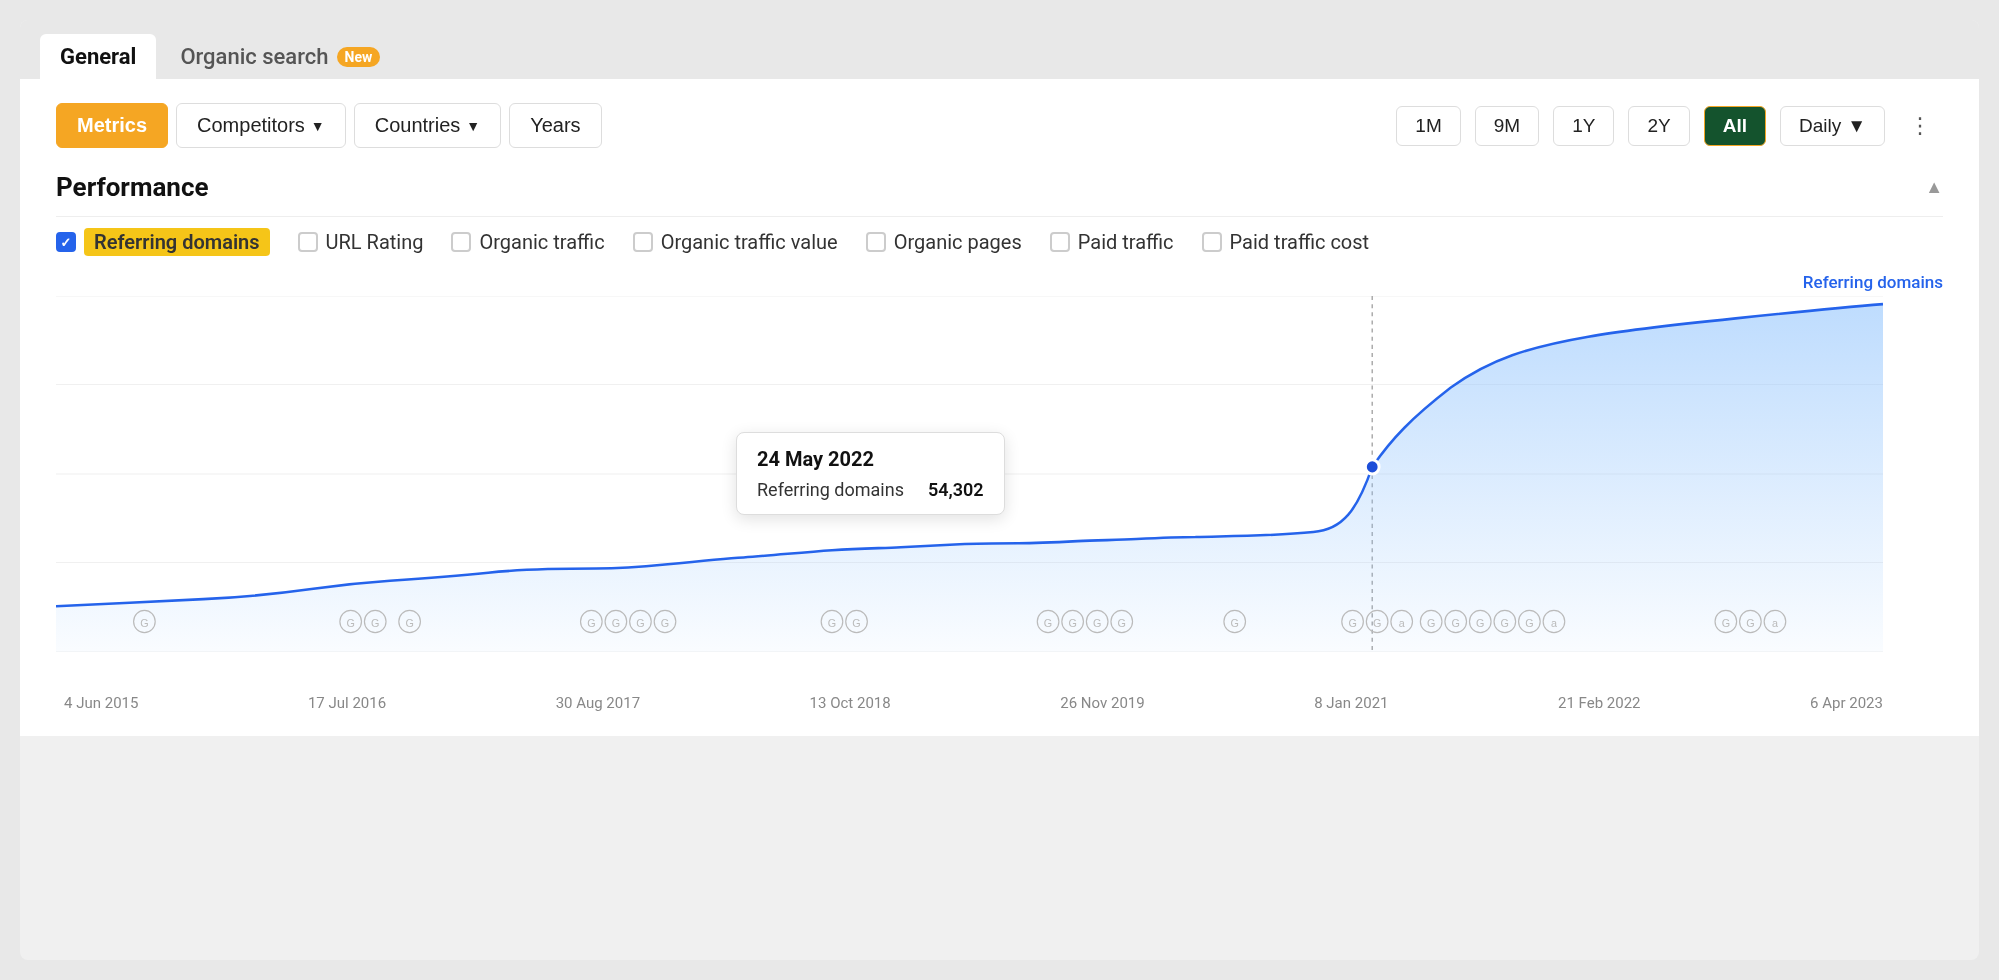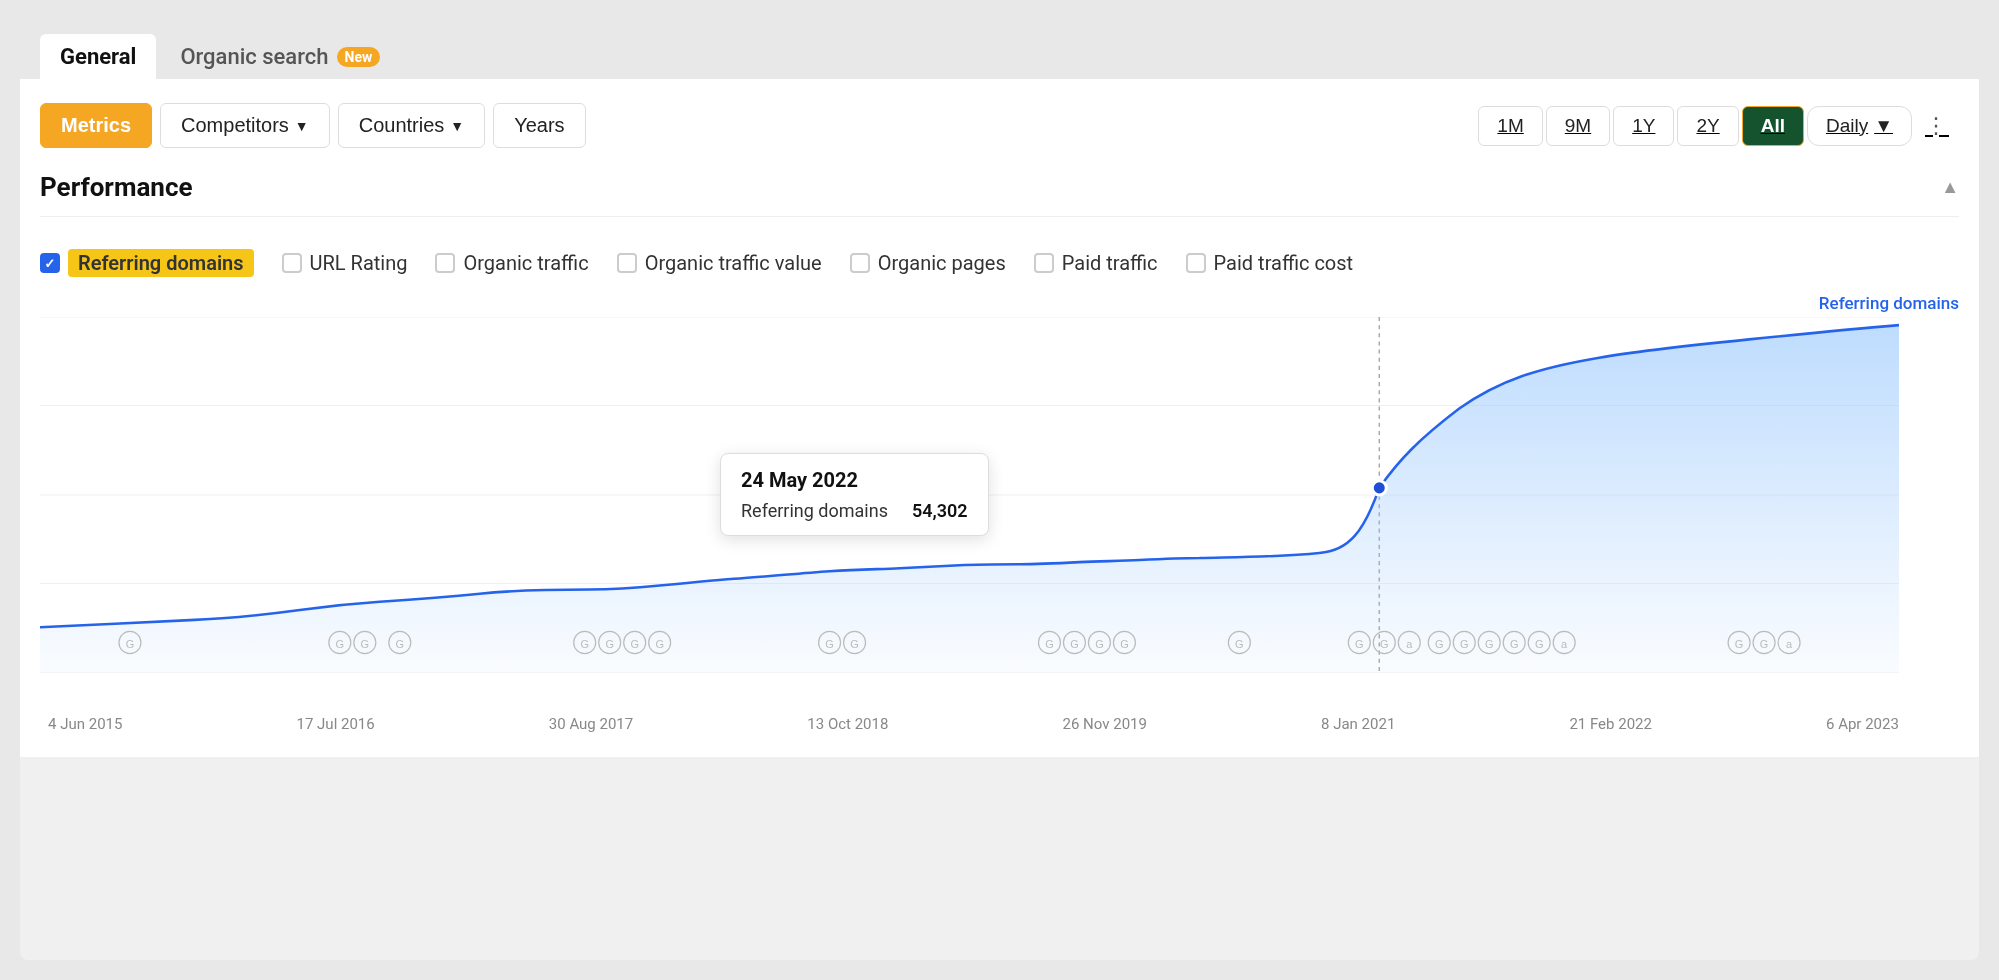--- a/index.html
+++ b/index.html
@@ -51,21 +51,21 @@
       color: #fff;
       font-size: 14px;
       font-weight: 700;
       padding: 2px 8px;
       border-radius: 10px;
     }
     
     .content-area {
       background: #fff;
       margin: 0;
-      padding: 24px 20px;
+      padding: 24px 36px;
     }
     
     .toolbar {
       display: flex;
       align-items: center;
       justify-content: space-between;
       margin-bottom: 24px;
     }
     .toolbar-left {
       display: flex;
@@ -89,42 +89,41 @@
       border-color: #f5a623;
       color: #fff;
       font-weight: 600;
     }
     .toolbar-btn .chevron {
       font-size: 14px;
       color: inherit;
     }
     .toolbar-right {
       display: flex;
-      gap: 3px;
-      align-items: center;
-      text-decoration: underline;
+      gap: 14px;
+      align-items: center;
     }
     .time-btn {
       padding: 8px 18px;
       border-radius: 6px;
       font-size: 19px;
       cursor: pointer;
       border: 1.5px solid #ddd;
       background: #fff;
       color: #222;
     }
     .time-btn.active {
       background: #14532d;
       border-color: #f5a623;
       color: #fff;
       font-weight: 600;
     }
     .daily-btn {
       padding: 8px 18px;
-      border-radius: 12px;
+      border-radius: 6px;
       font-size: 19px;
       cursor: pointer;
       border: 1.5px solid #ddd;
       background: #fff;
       color: #222;
       display: flex;
       align-items: center;
       gap: 6px;
     }
     .more-btn {
@@ -134,21 +133,21 @@
       cursor: pointer;
       font-size: 22px;
       color: #555;
       letter-spacing: 2px;
     }
     
     .performance-header {
       display: flex;
       justify-content: space-between;
       align-items: center;
-      margin-bottom: 32px;
+      margin-bottom: 11px;
       padding-bottom: 14px;
       border-bottom: 1px solid #eee;
     }
     .performance-title {
       font-size: 26px;
       font-weight: 700;
       color: #111;
     }
     .collapse-btn {
       cursor: pointer;

